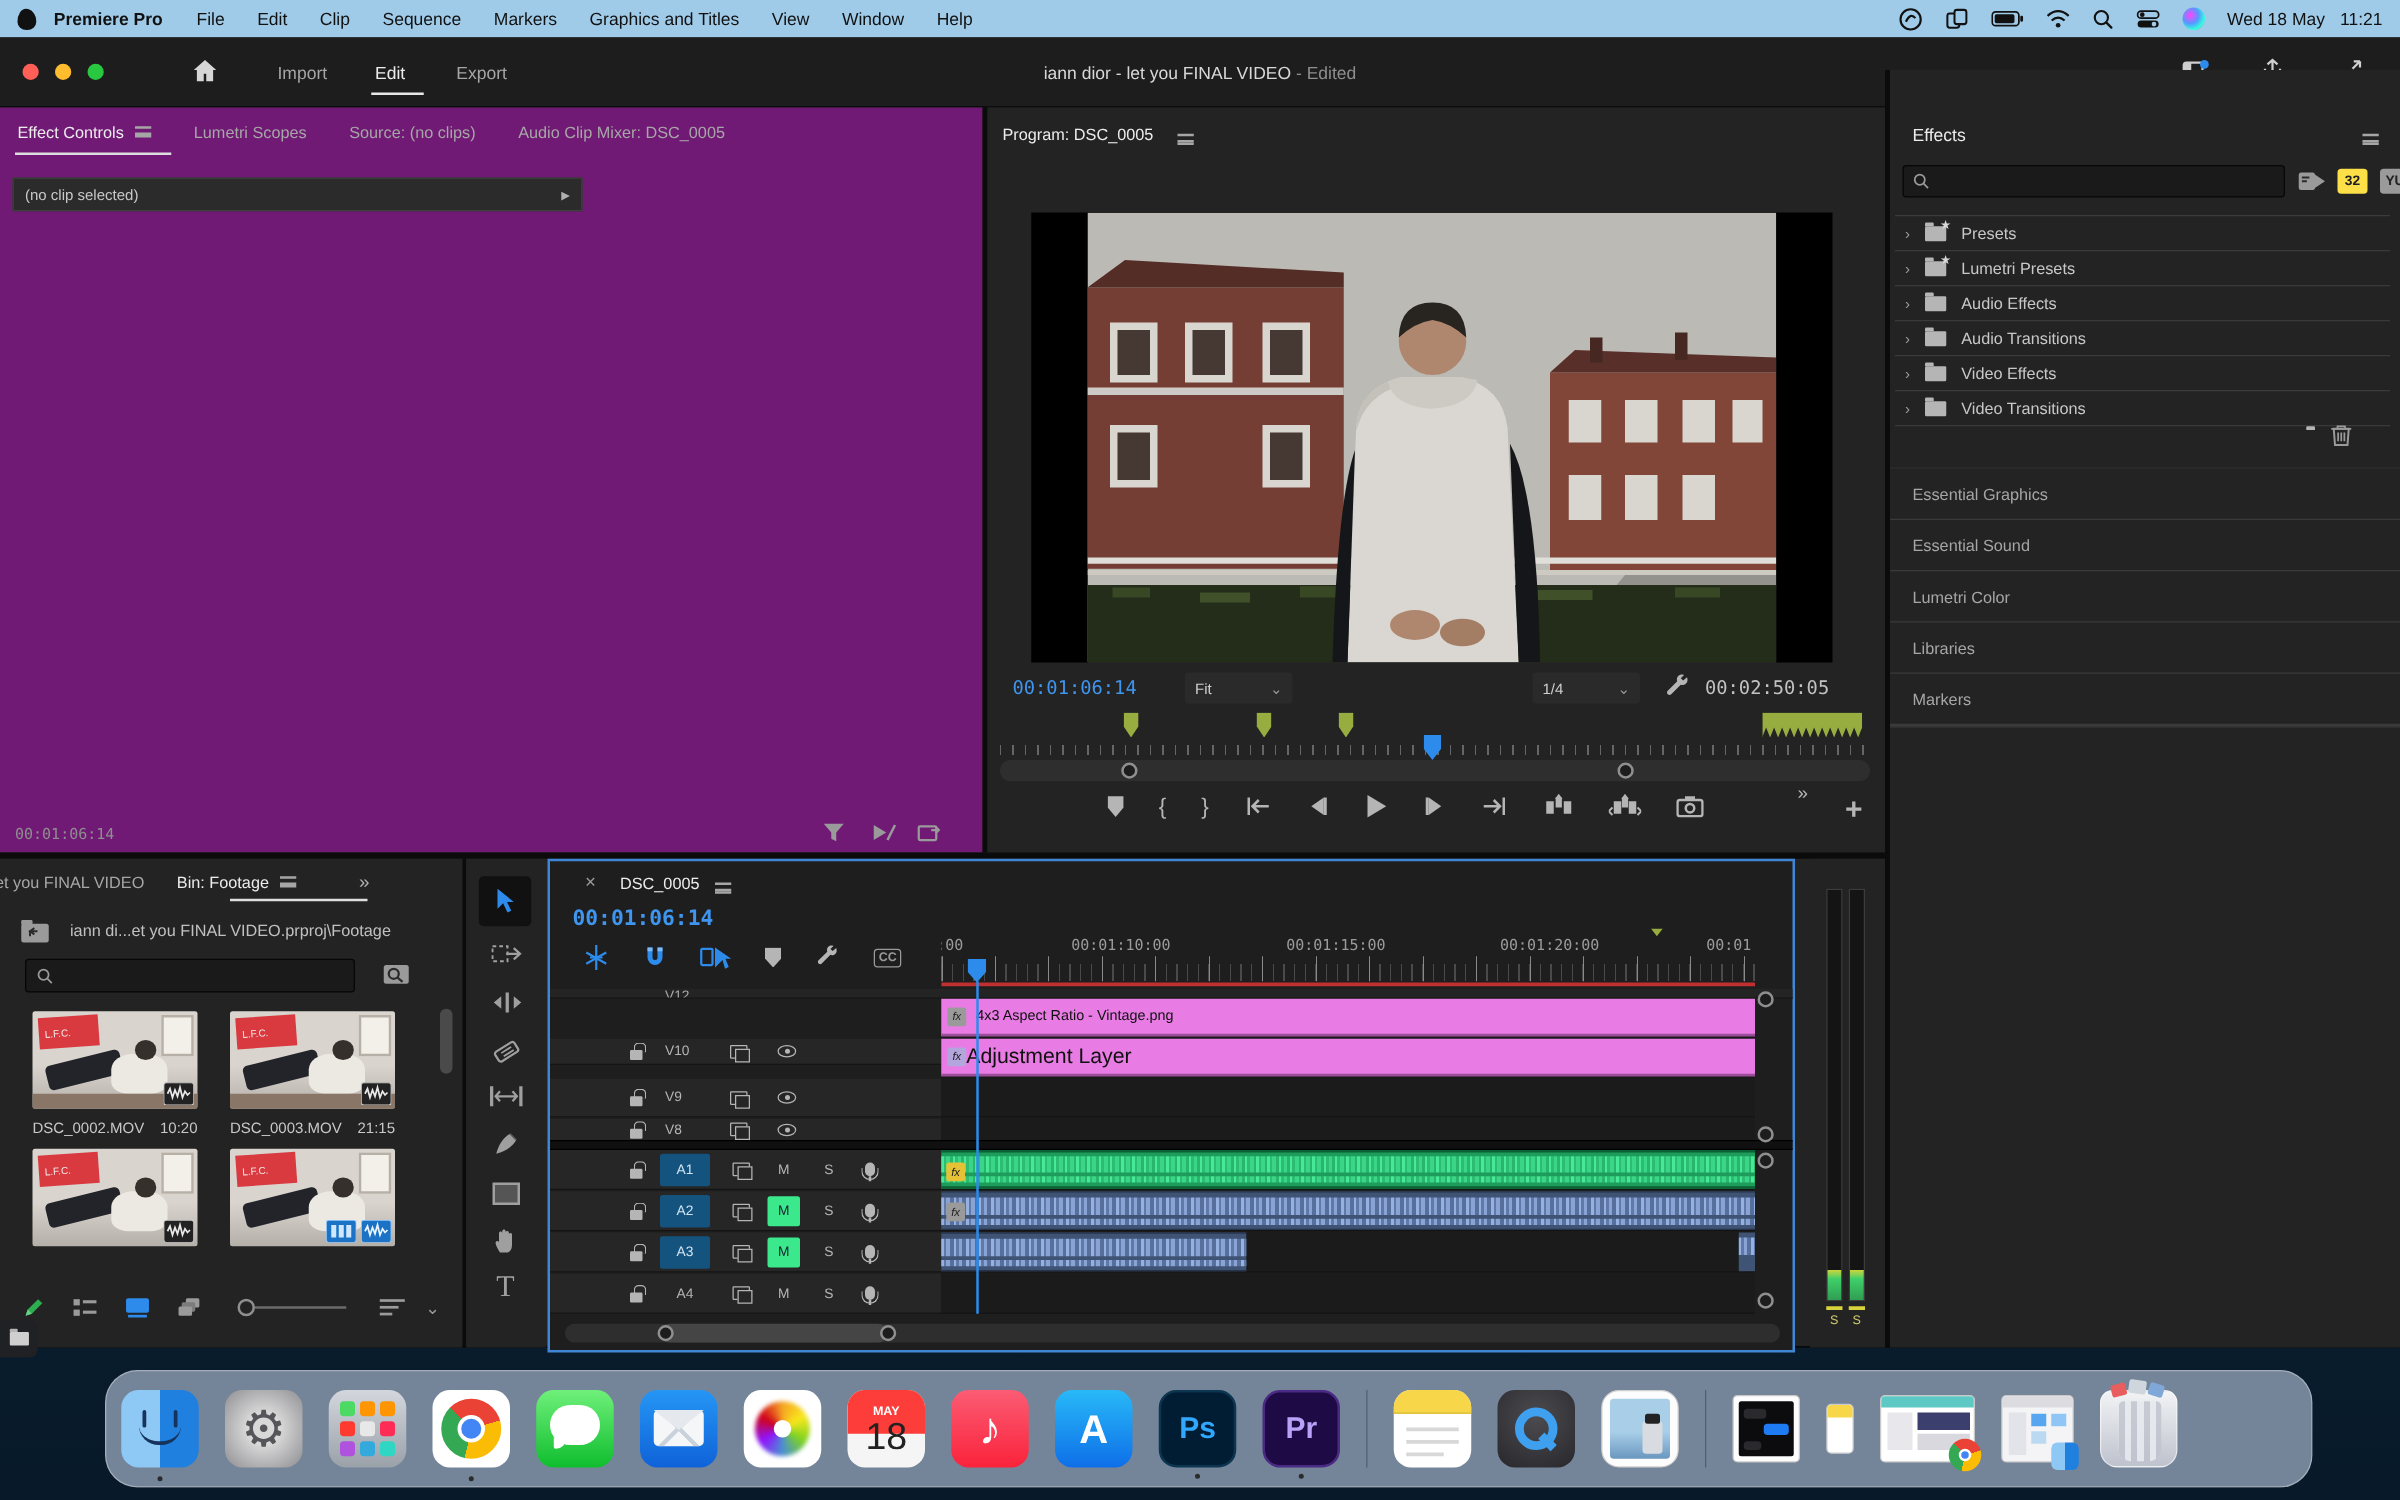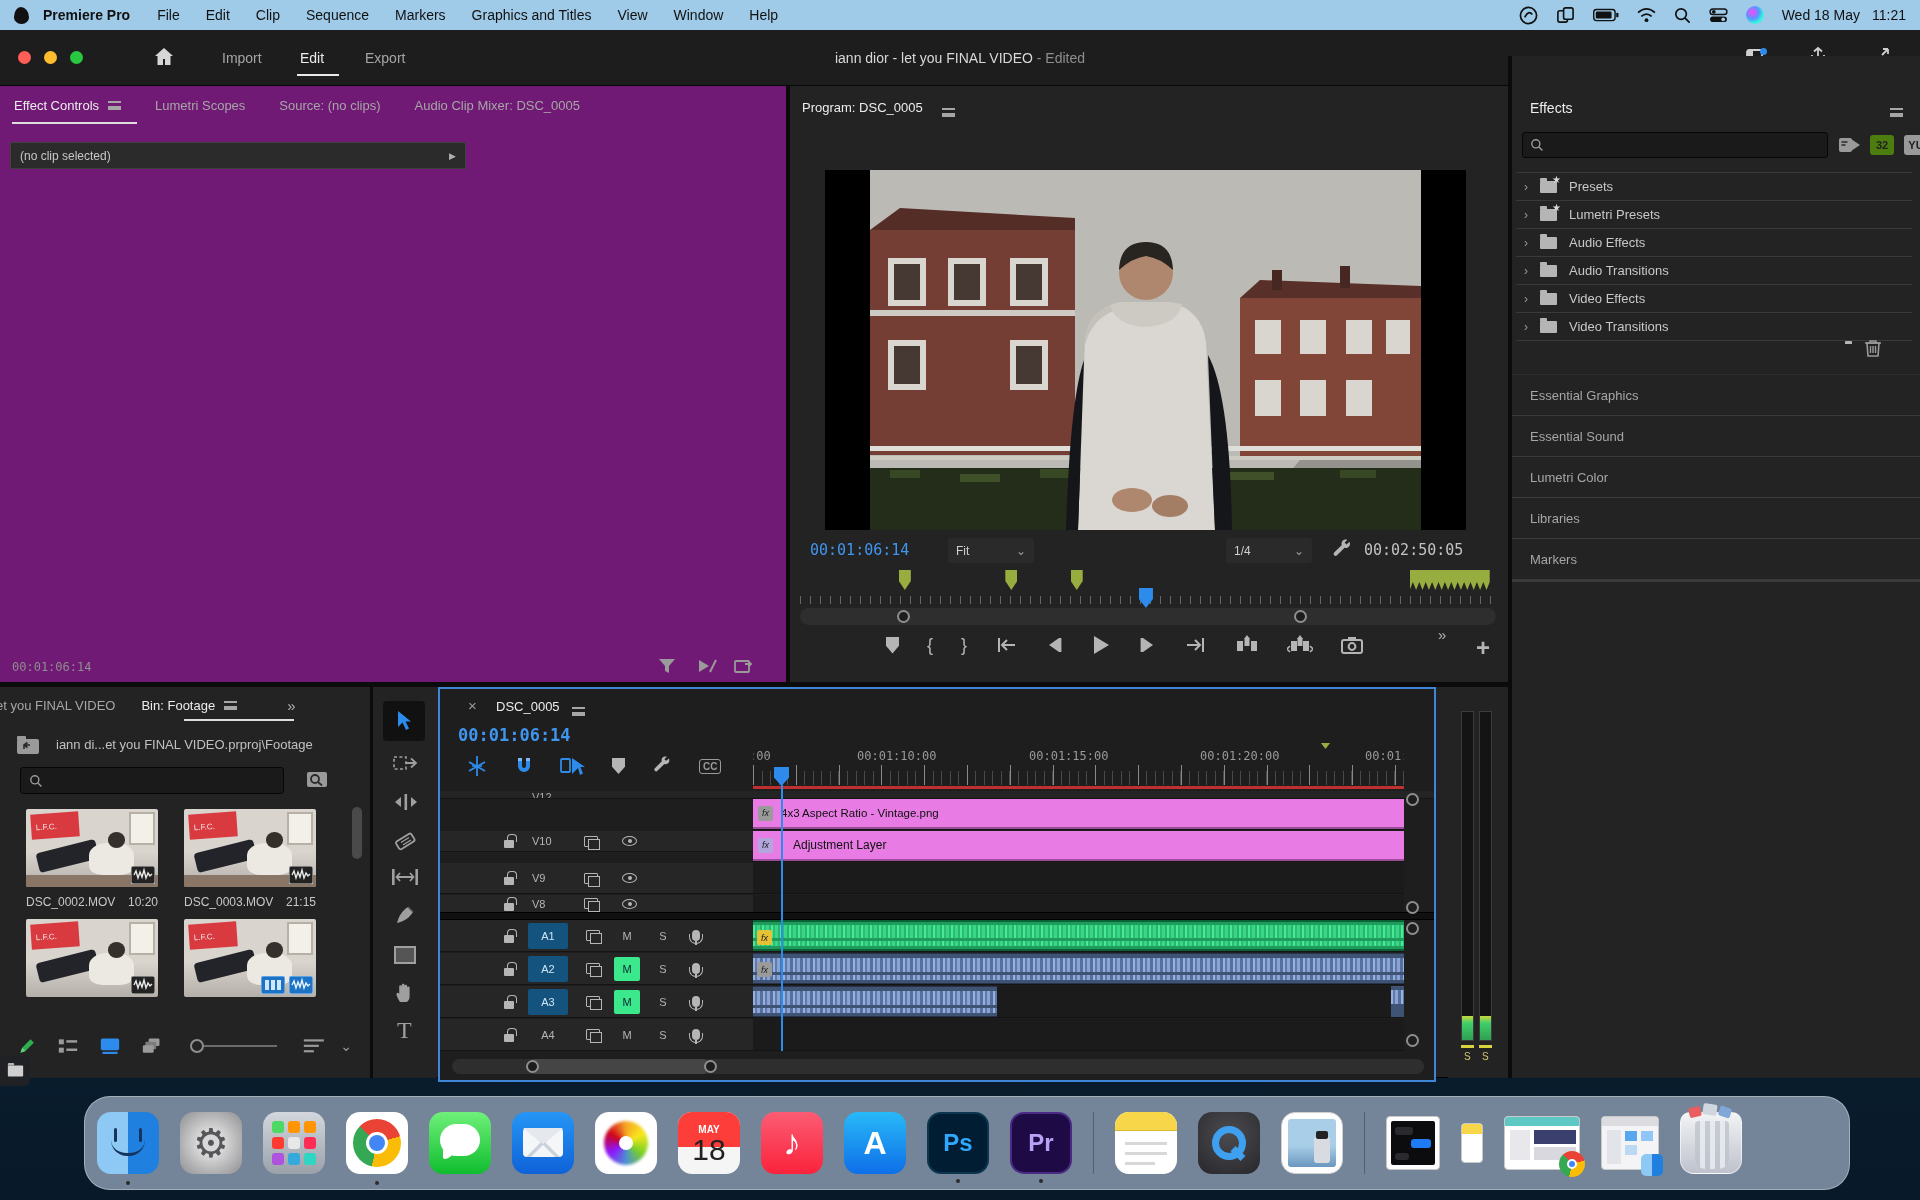--- a/index.html
+++ b/index.html
@@ -303,21 +303,21 @@
         <svg width="14" height="14" viewBox="0 0 18 18">
             <circle cx="7.5" cy="7.5" r="5.2" fill="none" stroke="#9a9a9a" stroke-width="1.8"></circle>
             <line x1="11.5" y1="11.5" x2="16" y2="16" stroke="#9a9a9a" stroke-width="1.8"></line>
           </svg>
       </div>
       <svg class="abs" style="left:326px;top:79px" width="24" height="20" viewBox="0 0 24 20">
           <rect x="1" y="3" width="13" height="14" rx="2" fill="#9a9a9a"></rect>
           <path d="M13 4v12l9-6z" fill="#9a9a9a"></path>
           <path d="M3.5 7h6M3.5 10h4" stroke="#2a2a2a" stroke-width="1.6"></path>
         </svg>
-      <div class="abs flex" style="left:358px;top:79px;width:24px;height:20px;background:#4d7c0f;border-radius:3px;justify-content:center;font-size:11px;font-weight:bold;color:#222">32</div>
+      <div class="abs flex" style="left:358px;top:79px;width:24px;height:20px;background:#fde047;border-radius:3px;justify-content:center;font-size:11px;font-weight:bold;color:#222">32</div>
       <div class="abs flex" style="left:392px;top:79px;width:24px;height:20px;background:#9a9a9a;border-radius:3px;justify-content:center;font-size:11px;font-weight:bold;color:#222">YU</div>
 
       <div class="abs" style="left:4px;top:116px;width:396px">
         <div class="hline"></div>
         <div class="flex" style="height:27px;gap:12px;padding-left:8px">
           <span class="chev">›</span>
             <span class="folder">
               <span style="position:absolute;right:-4px;top:-7px;color:#d8d8d8;font-size:10px">★</span>
             </span>
             <span style="font-size:13px;color:#c8c8c8">Presets</span>
@@ -616,21 +616,21 @@
       
       <div class="abs flex" style="left:0;top:142px;width:313px;height:21px;background:#262626;border-bottom:1px solid #141414">
         <span class="lock" style="margin-left:64px"></span>
         <span style="margin-left:18px;font-size:11px;color:#b5b5b5;width:28px">V10</span>
         <span class="synclk" style="margin-left:24px"></span>
         <span class="eye" style="margin-left:24px"></span>
       </div>
       <div class="abs" style="left:313px;top:142px;width:651px;height:31px;background:#1b1b1b;border-bottom:1px solid #141414">
         <div class="abs flex" style="left:0;top:0;width:100%;height:30px;background:#e87ce4;border-bottom:2px solid #9c4d99">
           <span class="fxbadge" style="margin-left:5px;background:#b3a6dd">fx</span>
-          <span style="margin-left:20px;font-size:12px;color:#101010;white-space:nowrap">Adjustment Layer</span>
+          <span style="margin-left:0;font-size:17px;color:#101010;white-space:nowrap">Adjustment Layer</span>
         </div>
       </div>
       
       <div class="abs flex" style="left:0;top:174px;width:313px;height:31px;background:#262626;border-bottom:1px solid #141414">
         <span class="lock" style="margin-left:64px"></span>
         <span style="margin-left:18px;font-size:11px;color:#b5b5b5;width:28px">V9</span>
         <span class="synclk" style="margin-left:24px"></span>
         <span class="eye" style="margin-left:24px"></span>
       </div>
       <div class="abs" style="left:313px;top:174px;width:651px;height:31px;background:#1b1b1b;border-bottom:1px solid #141414"></div>

